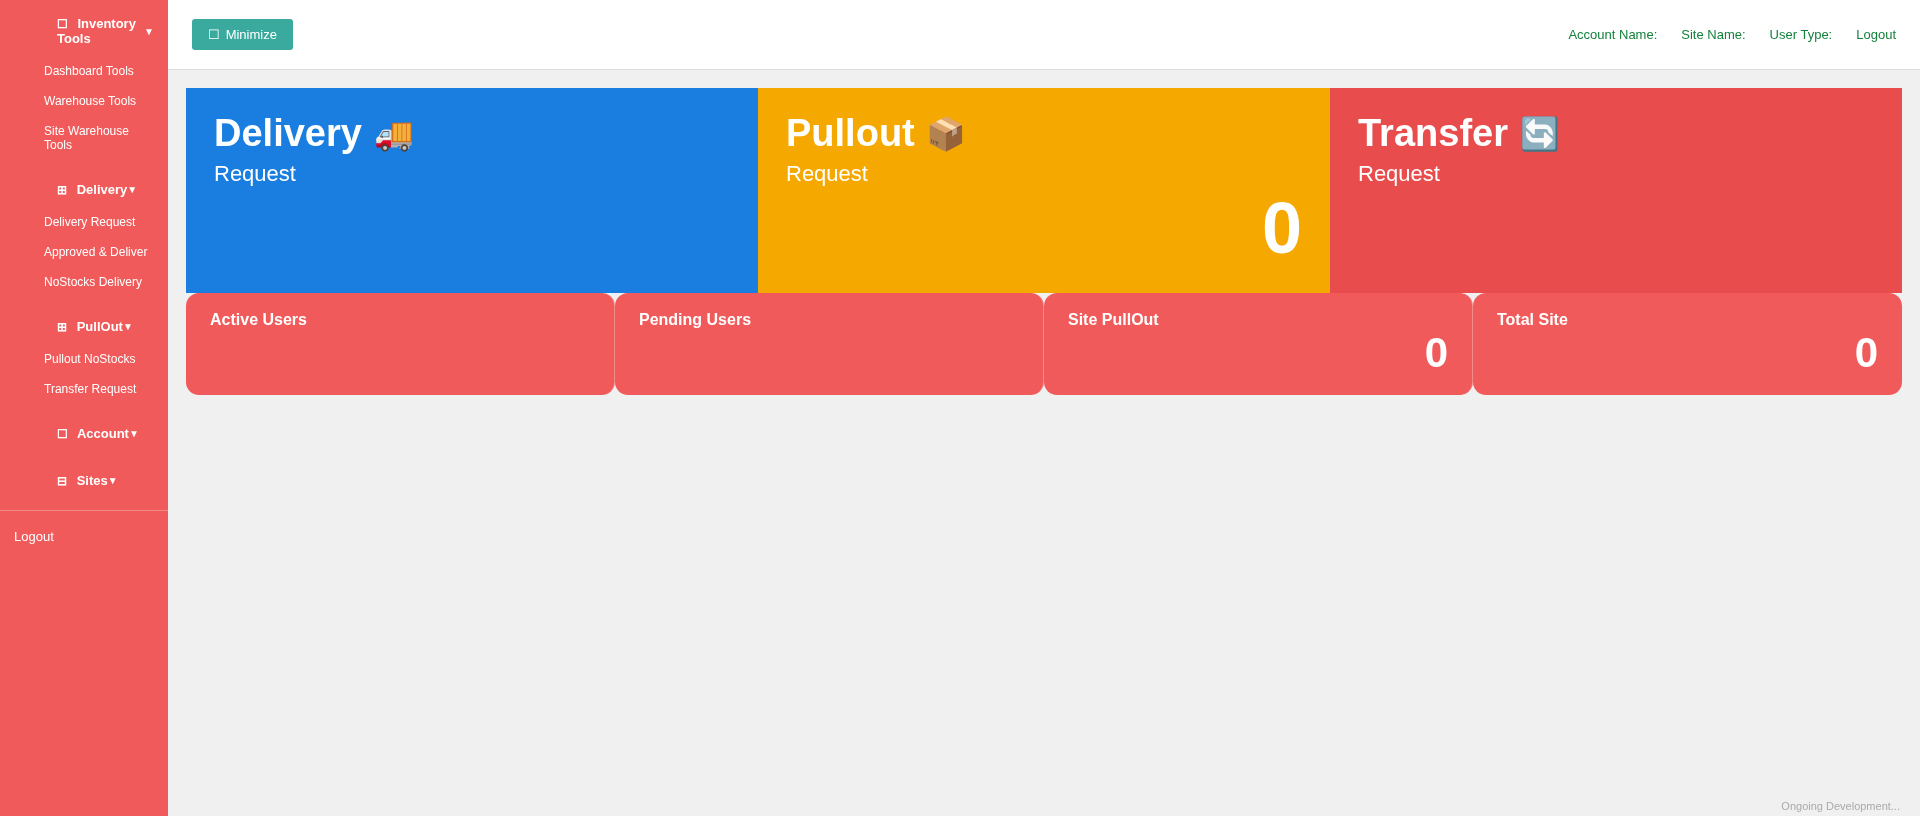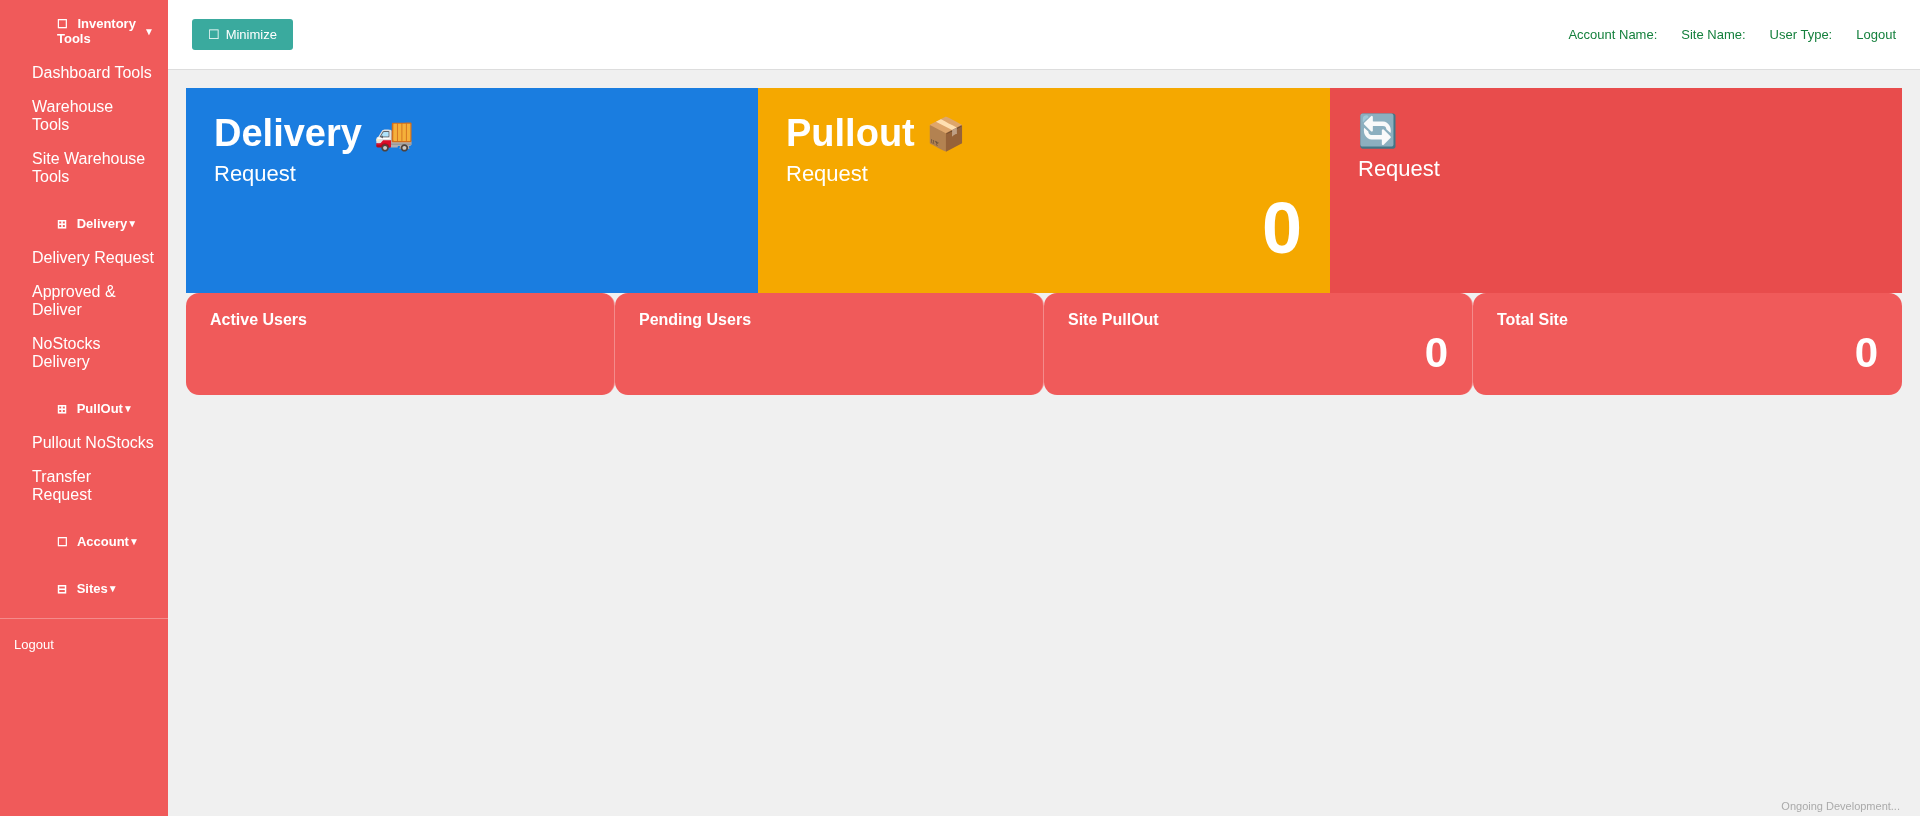--- a/index.html
+++ b/index.html
@@ -34,22 +34,22 @@
       font-size: 13px;
       font-weight: 600;
       color: white;
       margin-left: 43px;
     }
     .sidebar-main-item .left-icon {
       margin-right: 6px;
       font-size: 12px;
     }
     .sidebar-sub-item {
-      padding: 8px 14px 8px 32px;
-      font-size: 16px;
+      padding: 8px 14px 8px 44px;
+      font-size: 12px;
       color: white;
       cursor: pointer;
     }
     .sidebar-divider {
       border: none;
       border-top: 1px solid rgba(255,255,255,0.3);
       margin: 6px 0;
     }
     .sidebar-logout {
       padding: 12px 14px;
@@ -284,20 +284,21 @@
         <div class="tile-title-row">
           <span style="font-size:38px;font-weight:bold;">Pullout</span>
           <span class="tile-icon">📦</span>
         </div>
         <div class="tile-subtitle">Request</div>
         <div class="tile-count">0</div>
       </div>
 
       <div class="top-tile transfer">
         <div class="tile-title-row">
+          <span style="font-size:38px;font-weight:bold;">Transfer</span>
           <span class="tile-icon">🔄</span>
         </div>
         <div class="tile-subtitle">Request</div>
       </div>
 
     </div>
 
     <div id="bottom-tiles">
 
       <div class="bottom-tile">

